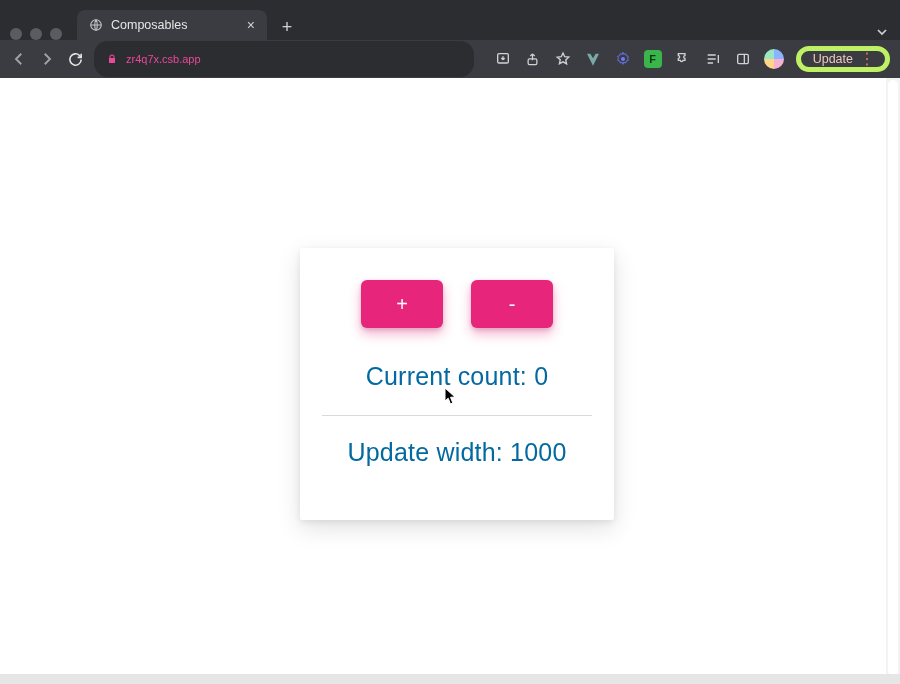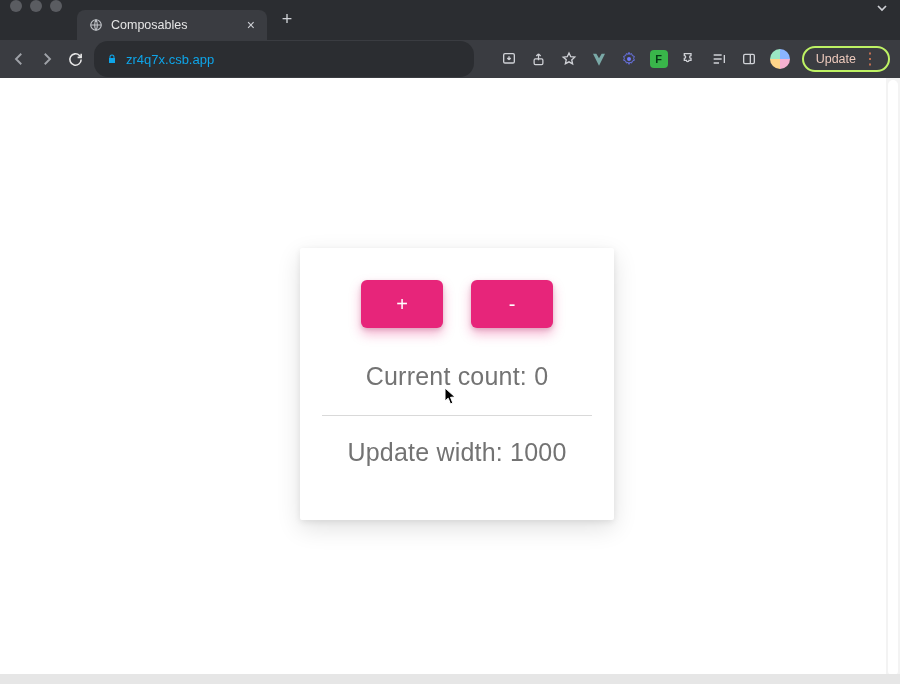--- a/index.html
+++ b/index.html
@@ -3,21 +3,21 @@
   <meta charset="utf-8">
   <style>
     * { margin: 0; padding: 0; box-sizing: border-box; }
     html, body { width: 900px; height: 684px; font-family: -apple-system, BlinkMacSystemFont, "Segoe UI", Helvetica, Arial, sans-serif; overflow: hidden; }
 
     
     .titlebar {
       height: 40px;
       background: #2b2d31;
       display: flex;
-      align-items: flex-start;
+      align-items: flex-end;
       padding: 0 10px;
       gap: 7px;
     }
     .traffic { display: flex; gap: 8px; margin-right: 8px; }
     .dot { width: 12px; height: 12px; border-radius: 50%; background: #5a5c61; }
     .tab {
       display: flex; align-items: center; gap: 8px;
       background: #3a3c41; height: 30px; padding: 0 12px;
       border-radius: 8px 8px 0 0; margin-top: 10px;
       color: #e6e6e6; font-size: 12.5px;
@@ -34,31 +34,31 @@
       display: flex; align-items: center;
       padding: 0 10px; gap: 10px;
       color: #cfd1d6;
     }
     .nav-ico { width: 18px; height: 18px; display:flex; align-items:center; justify-content:center; color:#9fa2a8; }
     .nav-ico.active { color:#e6e6e6; }
     .omnibox {
       flex: 0 0 380px;
       height: 36px; background: #2b2d31; border-radius: 14px;
       display:flex; align-items:center; gap:8px; padding: 0 12px;
-      color:#0ea5e9; font-size: 13px;
+      color:#ec4899; font-size: 11px;
     }
     .lock { width: 12px; height: 12px; }
     .tool-icons { margin-left: auto; display:flex; align-items:center; gap:12px; }
     .tool-icons .ico { width:18px; height:18px; display:flex; align-items:center; justify-content:center; color:#cfd1d6; font-size:14px; }
     .ext-f { width:18px; height:18px; border-radius:4px; background:#39b54a; color:#0c3; display:flex; align-items:center; justify-content:center; font-size:11px; font-weight:700; color:#063; }
     .ext-f span{ color:#0a3; color:#053; color:#042; }
     .avatar { width:20px; height:20px; border-radius:50%; background: conic-gradient(#8ab4ff 0 25%, #f6b1d1 0 50%, #ffd58a 0 75%, #9be7c4 0 100%); }
     .update-pill {
       display:flex; align-items:center; gap:6px;
-      border:2px solid #bef264; color:#eecabd;
+      border:5px solid #bef264; color:#eecabd;
       border-radius: 14px; height:26px; padding:0 10px 0 12px;
       font-size:12.5px;
     }
     .update-pill .dots { color:#d97a55; font-size:16px; line-height:1; }
 
     
     .viewport {
       position: relative;
       width: 900px; height: calc(684px - 78px);
       background: #ffffff;
@@ -93,21 +93,21 @@
     }
     .btn-row { display:flex; gap:28px; margin-bottom: 34px; }
     .btn {
       width:82px; height:48px; border:none; border-radius:6px;
       background:#e7257a; color:#fff; font-size:20px; font-weight:500;
       box-shadow: 0 6px 12px rgba(231,37,122,0.35), 0 2px 4px rgba(0,0,0,0.15);
       cursor:pointer;
       display:flex; align-items:center; justify-content:center;
     }
     .count-line, .width-line {
-      color:#737373;
+      color:#0369a1;
       font-size:25px;
       font-weight:400;
       letter-spacing:0.2px;
     }
     .divider {
       width:270px; height:1px; background:#d9d9d9;
       margin: 24px 0 22px;
     }
 
     .cursor {

